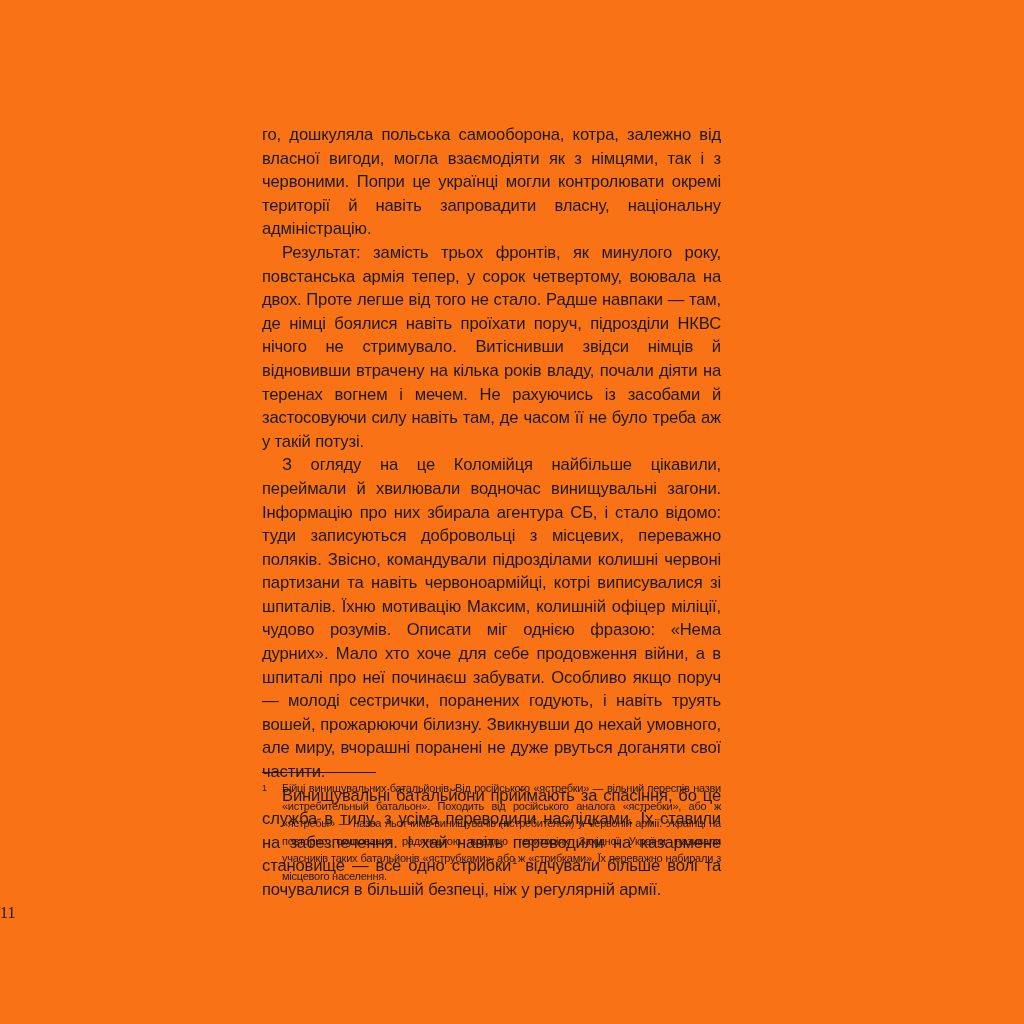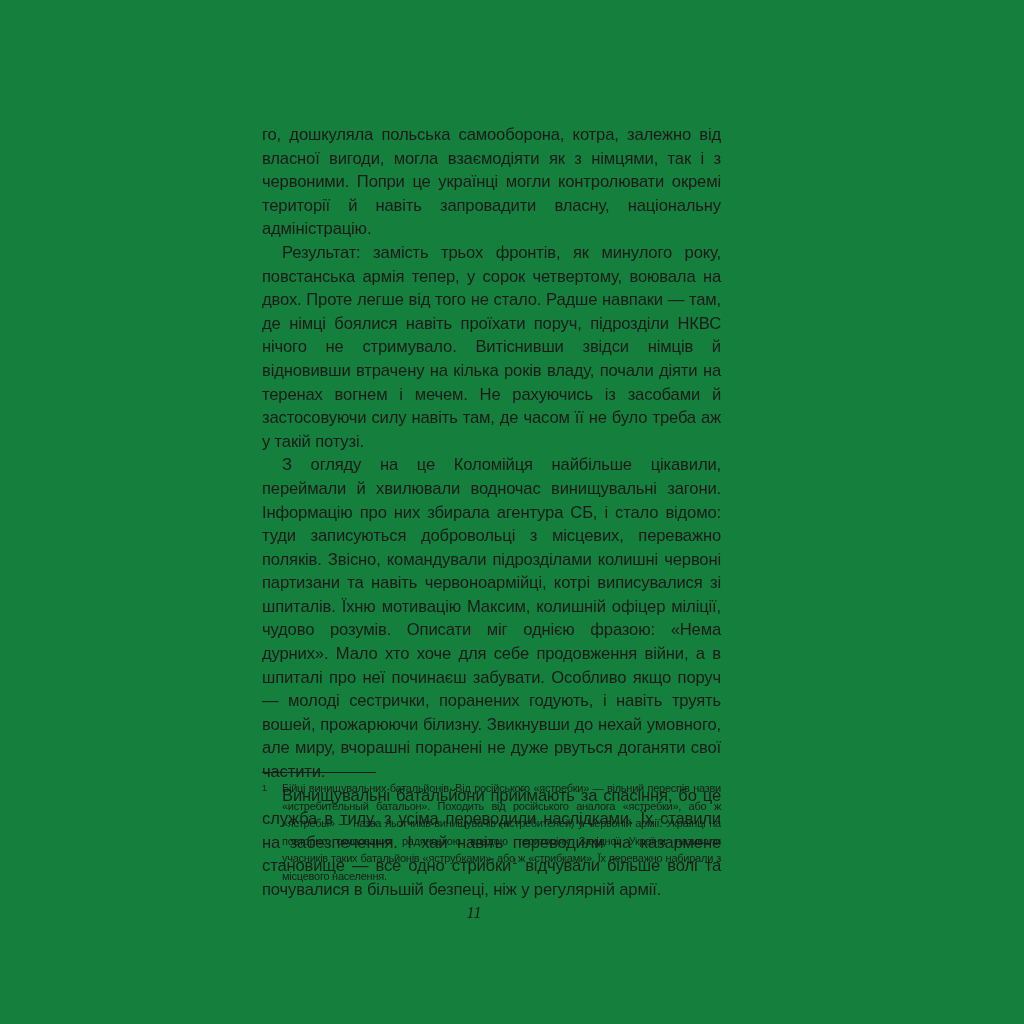--- a/index.html
+++ b/index.html
@@ -12,21 +12,21 @@
       height: 1024px;
       position: relative;
       overflow: hidden;
       font-family: "Liberation Sans", "DejaVu Sans", sans-serif;
       color: #1a1a1a;
     }
     .page {
       position: absolute;
       left: 0; top: 0;
       width: 1024px; height: 1024px;
-      background: #15803d;
+      background: #f97316;
     }
     .text-block {
       position: absolute;
       left: 262px;
       top: 123px;
       width: 459px;
     }
     .para {
       margin: 0;
       font-size: 16.6px;
@@ -75,26 +75,25 @@
       font-size: 11px;
       line-height: 17.6px;
       text-align: justify;
       letter-spacing: -0.25px;
     }
     .page-number {
       position: absolute;
       left: 0;
       width: 948px;
       top: 903px;
-      text-align: center;
+      text-align: left;
       font-family: "Liberation Serif", "DejaVu Serif", serif;
       font-size: 16px;
       line-height: 20px;
       color: #1a1a1a;
-      font-style: italic;
     }
   </style>
 </head>
 <body>
 
 <div class="page">
 
   <div class="text-block">
     <p class="para first">го, дошкуляла польська самооборона, котра, залежно від власної вигоди, могла взаємодіяти як з німцями, так і з червоними. Попри це українці могли контролювати окремі території й навіть запровадити власну, національну адміністрацію.</p>
     <p class="para">Результат: замість трьох фронтів, як минулого року, повстанська армія тепер, у сорок четвертому, воювала на двох. Проте легше від того не стало. Радше навпаки — там, де німці боялися навіть проїхати поруч, підрозділи НКВС нічого не стримувало. Витіснивши звідси німців й відновивши втрачену на кілька років владу, почали діяти на теренах вогнем і мечем. Не рахуючись із засобами й застосовуючи силу навіть там, де часом її не було треба аж у такій потузі.</p>

